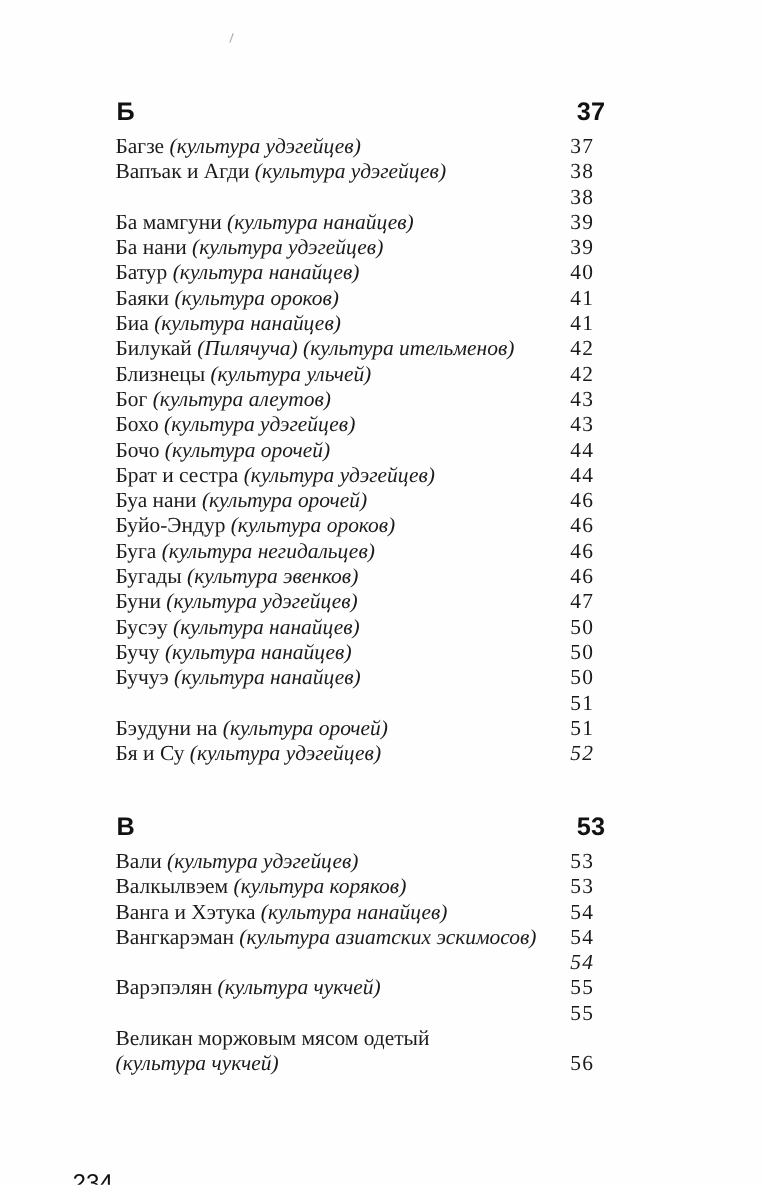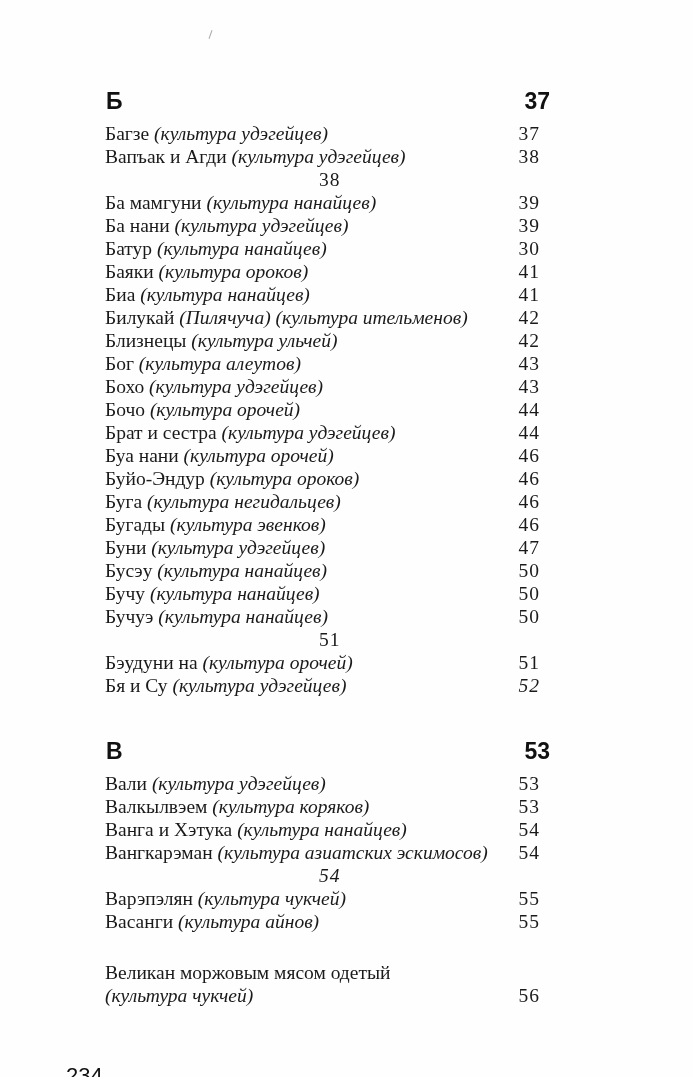--- a/index.html
+++ b/index.html
@@ -6,21 +6,21 @@
   body { width: 693px; height: 1077px; position: relative; overflow: hidden; color: #1a1a1a; }
   .page { position: absolute; left: 0; top: 0; width: 693px; height: 1077px; background: #fefefe; }
   .mark { position: absolute; left: 210px; top: 30px; width: 1px; height: 9px; background: #aaa; transform: rotate(20deg); }
   .section { position: absolute; left: 105px; width: 445px; }
   .sec-b { top: 88px; }
   .sec-v { top: 738px; }
   .sec-head { display: flex; justify-content: space-between; align-items: baseline; height: 34px;
     font-family: "Liberation Sans", sans-serif; font-weight: bold; font-size: 23px; color: #111; }
   .sec-head .letter { padding-left: 1px; }
   .sec-head .pg { padding-right: 0px; }
-  .entry { display: flex; justify-content: center; align-items: flex-start;
+  .entry { display: flex; justify-content: flex-end; align-items: flex-start;
     font-family: "Liberation Serif", serif; font-size: 19.5px; line-height: 23px; color: #1a1a1a; }
   .entry .title { flex: 1; padding-right: 10px; }
   .entry .title i { font-style: italic; }
   .entry .num { width: 36px; text-align: right; padding-right: 10px; letter-spacing: 1px; }
   .entry.tall { align-items: flex-end; }
   .entry .num.it { font-style: italic; }
   .folio { position: absolute; left: 66px; top: 1063px; font-family: "Liberation Sans", sans-serif; font-size: 22px; color: #111; }
 </style>
 </head>
 <body>
@@ -48,21 +48,21 @@
         <div class="entry">
           <span class="title"><span>Ба мамгуни</span> <i>(культура нанайцев)</i></span>
           <span class="num">39</span>
         </div>
         <div class="entry">
           <span class="title"><span>Ба нани</span> <i>(культура удэгейцев)</i></span>
           <span class="num">39</span>
         </div>
         <div class="entry">
           <span class="title"><span>Батур</span> <i>(культура нанайцев)</i></span>
-          <span class="num">30</span>
+          <span class="num">40</span>
         </div>
         <div class="entry">
           <span class="title"><span>Баяки</span> <i>(культура ороков)</i></span>
           <span class="num">41</span>
         </div>
         <div class="entry">
           <span class="title"><span>Биа</span> <i>(культура нанайцев)</i></span>
           <span class="num">41</span>
         </div>
         <div class="entry">
@@ -158,24 +158,23 @@
           <span class="num">54</span>
         </div>
         <div class="entry">
           <span class="num it">54</span>
         </div>
         <div class="entry">
           <span class="title"><span>Варэпэлян</span> <i>(культура чукчей)</i></span>
           <span class="num">55</span>
         </div>
         <div class="entry">
-          <span class="title"><span>Васанги</span> <i>(культура айнов)</i></span>
           <span class="num">55</span>
         </div>
         <div class="entry tall">
-          <span class="title" style="padding-right: 70px; margin-top: 28px;"><span>Великан моржовым мясом одетый</span> <i>(культура чукчей)</i></span>
+          <span class="title" style="padding-right: 70px;"><span>Великан моржовым мясом одетый</span> <i>(культура чукчей)</i></span>
           <span class="num">56</span>
         </div>
       </div>
   </div>
 
   <div class="folio">234</div>
 </div>
 
 </body></html>

